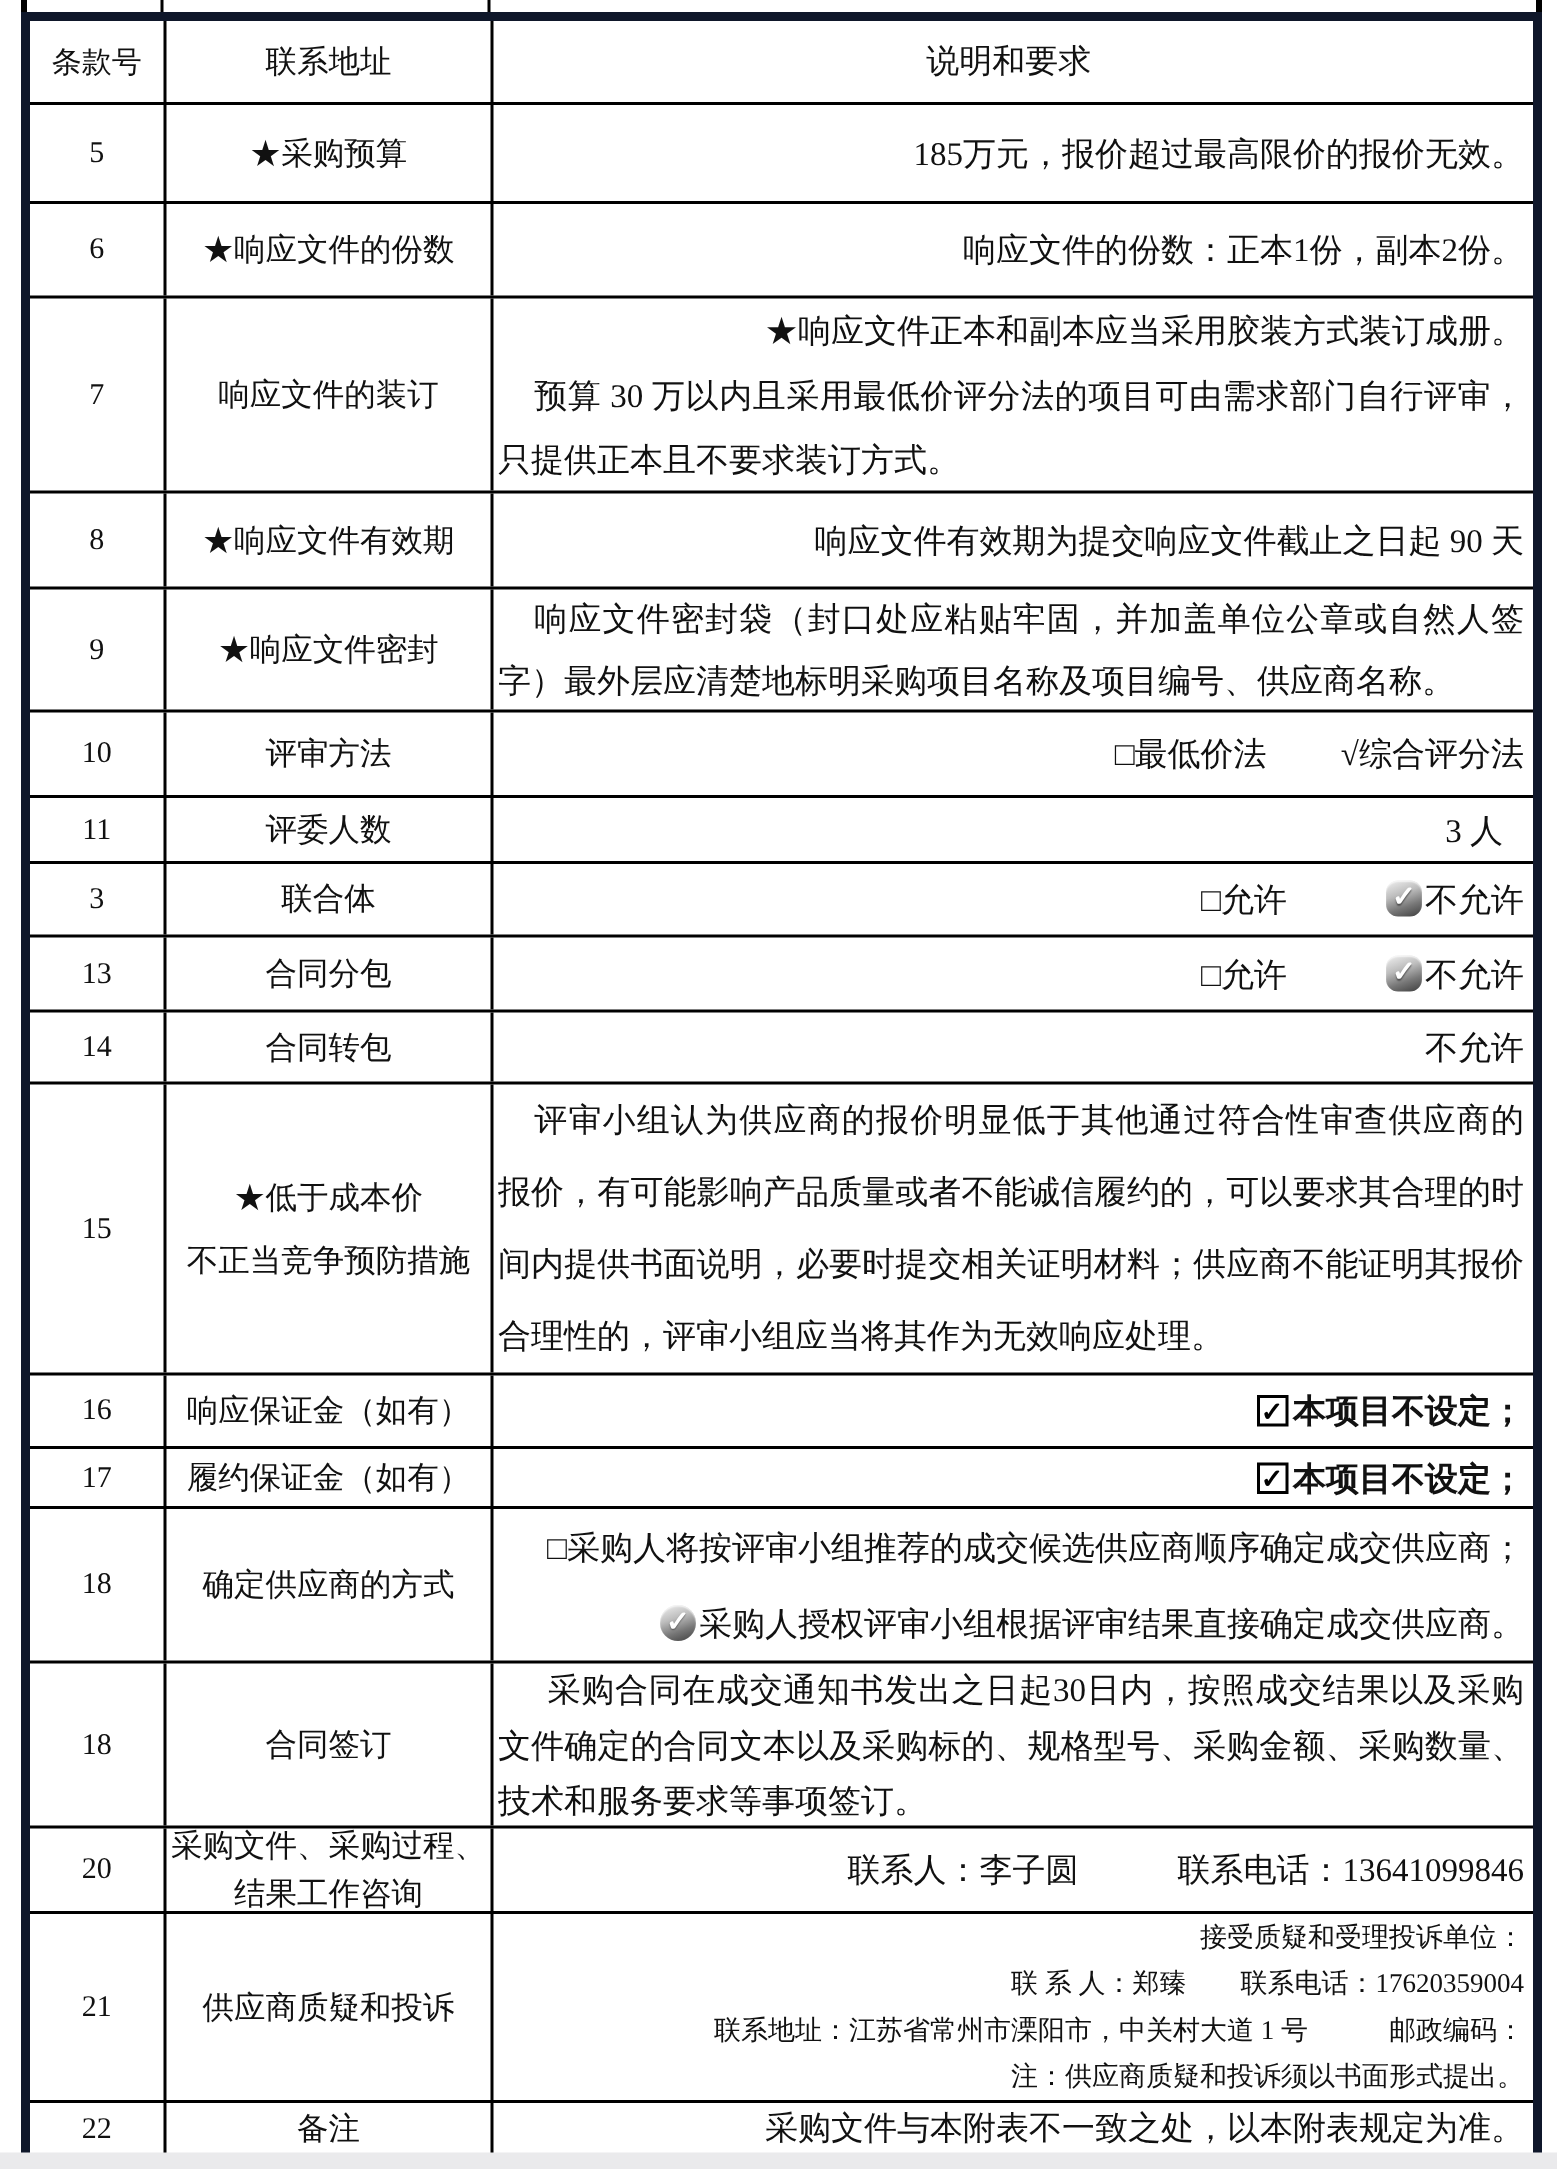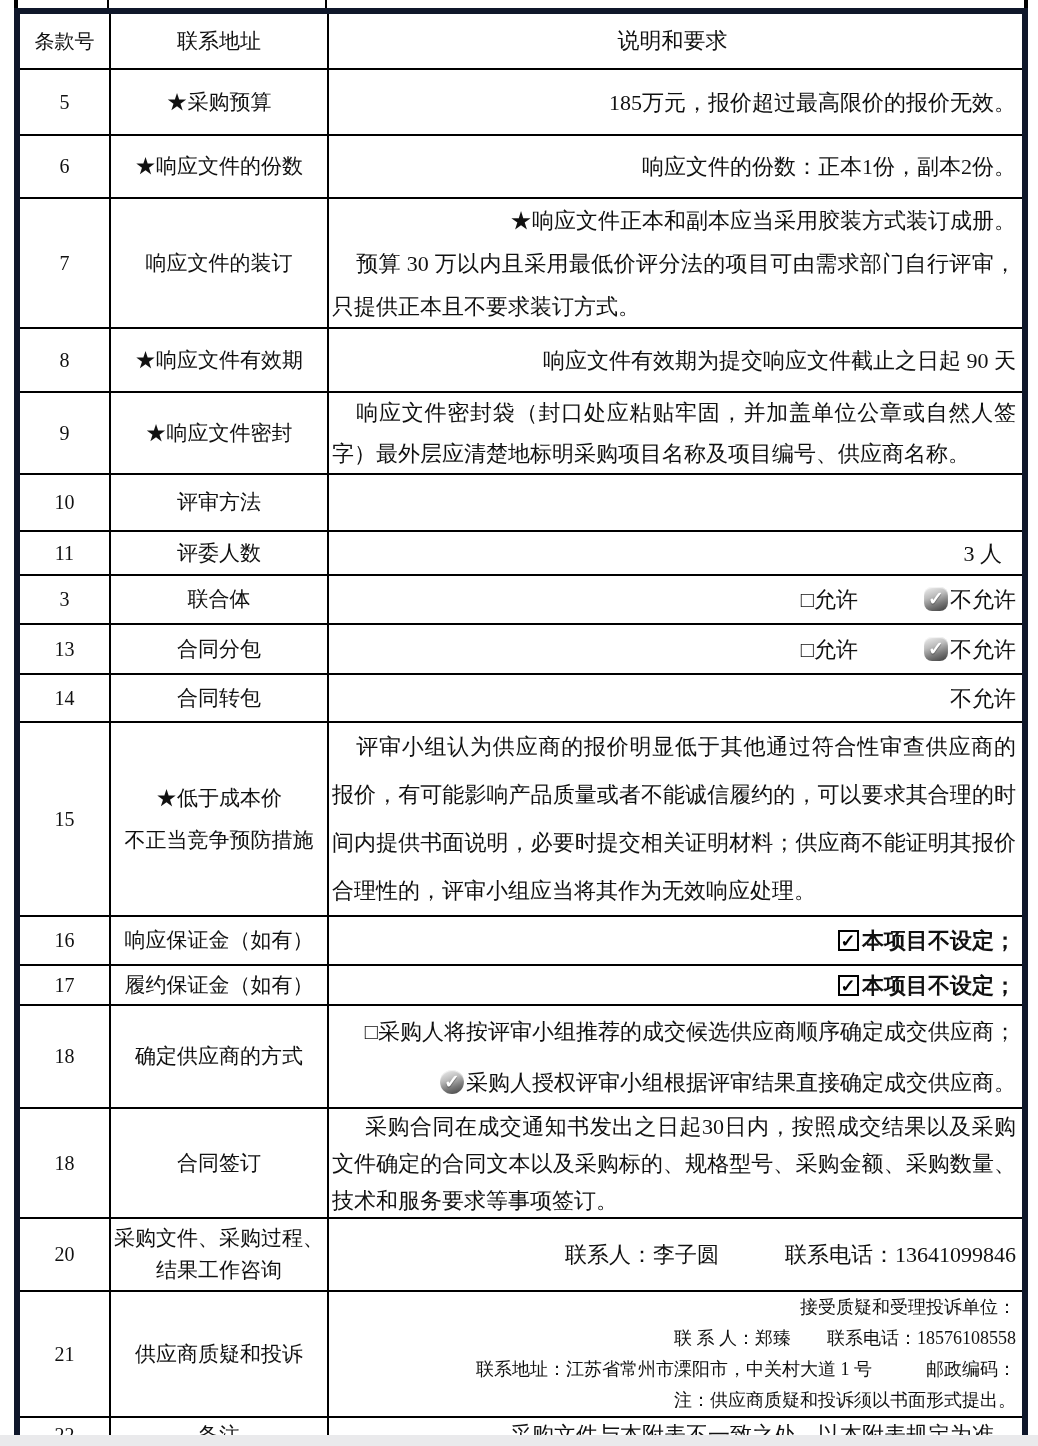--- a/index.html
+++ b/index.html
@@ -26,21 +26,21 @@
   .ind2{text-indent:1.5em;}
 
   
   .thead-row{height:54px;font-size:22px;}
   .thead-row .cell{justify-content:center;align-items:center;text-align:center;}
 
   
   .row-5{height:66px}.row-6{height:63px}.row-7{height:130px}.row-8{height:64px}.row-9{height:82px}
   .row-10{height:57px}.row-11{height:44px}.row-12{height:49px}.row-13{height:50px}.row-14{height:48px}
   .row-15{height:194px}.row-16{height:49px}.row-17{height:40px}.row-18{height:103px}.row-19{height:110px}
-  .row-20{height:73px}.row-21{height:126px}.row-22{height:37px}
+  .row-20{height:57px}.row-21{height:126px}.row-22{height:37px}
 
   .row-7 .c-desc p{line-height:43px}
   .row-9 .c-desc p{line-height:41px}
   .row-15 .c-desc p{line-height:48px}
   .row-15 .c-name{line-height:2.0;}
   .row-18 .c-desc .line{line-height:51px}
   .row-19 .c-desc p{line-height:37px}
   .row-20 .c-name{font-size:21px;line-height:1.5;}
   .row-21 .c-desc .line{line-height:31px;font-size:18px;}
   .row-22 .c-desc .line{line-height:1.3;}
@@ -123,20 +123,23 @@
         </div>
         <div class="cell c-desc flush">
           <p class="para ind1"><span>响应文件密封袋（封口处应粘贴牢固，并加盖单位公章或自然人签字）最外层应清楚地标明采购项目名称及项目编号、供应商名称。</span></p>
         </div>
       </div>
       <div class="trow row-10">
         <div class="cell c-no">10</div>
         <div class="cell c-name">
           <div class="nline">评审方法</div>
         </div>
+        <div class="cell c-desc">
+          <div class="line"><span>□最低价法　　 √综合评分法</span></div>
+        </div>
       </div>
       <div class="trow row-11">
         <div class="cell c-no">11</div>
         <div class="cell c-name">
           <div class="nline">评委人数</div>
         </div>
         <div class="cell c-desc">
           <div class="line center"><span>3 人</span></div>
         </div>
       </div>
@@ -224,21 +227,21 @@
           <div class="line"><span>联系人：李子圆　　　联系电话：13641099846</span></div>
         </div>
       </div>
       <div class="trow row-21">
         <div class="cell c-no">21</div>
         <div class="cell c-name">
           <div class="nline">供应商质疑和投诉</div>
         </div>
         <div class="cell c-desc">
           <div class="line"><span>接受质疑和受理投诉单位：</span></div>
-          <div class="line"><span>联 系 人：郑臻　　联系电话：18576108558</span></div>
+          <div class="line"><span>联 系 人：郑臻　　联系电话：17620359004</span></div>
           <div class="line"><span>联系地址：江苏省常州市溧阳市，中关村大道 1 号　　　邮政编码：</span></div>
           <div class="line"><span>注：供应商质疑和投诉须以书面形式提出。</span></div>
         </div>
       </div>
       <div class="trow row-22">
         <div class="cell c-no">22</div>
         <div class="cell c-name">
           <div class="nline">备注</div>
         </div>
         <div class="cell c-desc">

